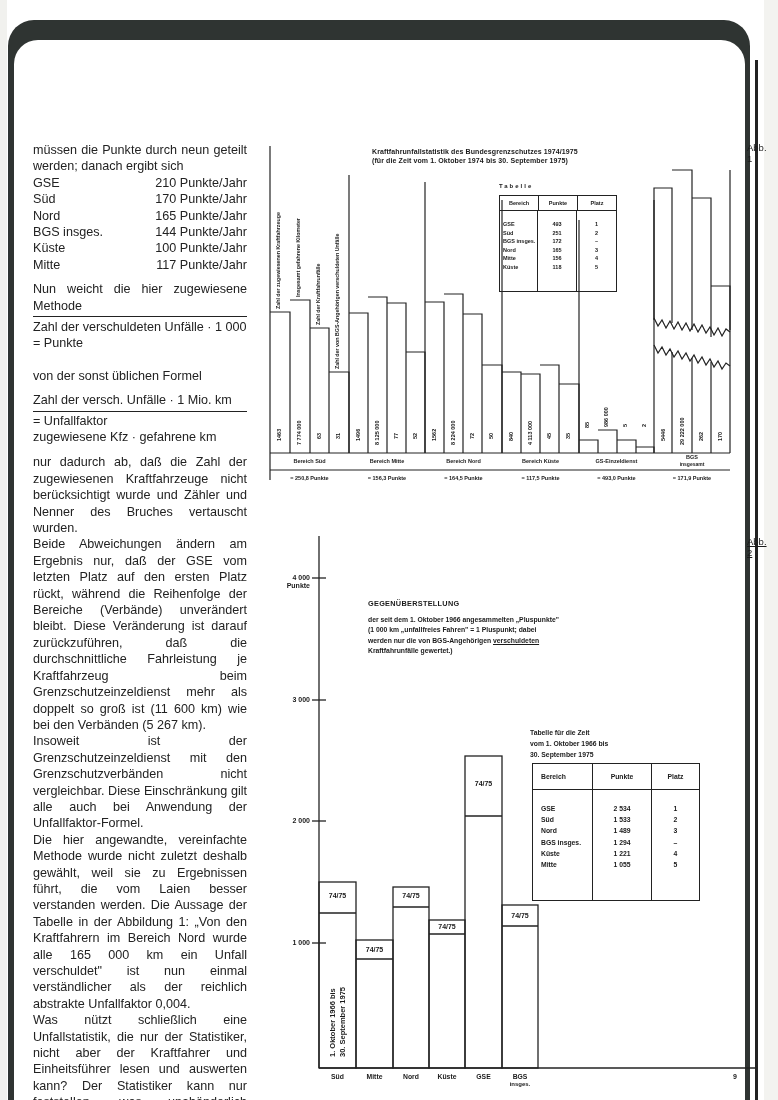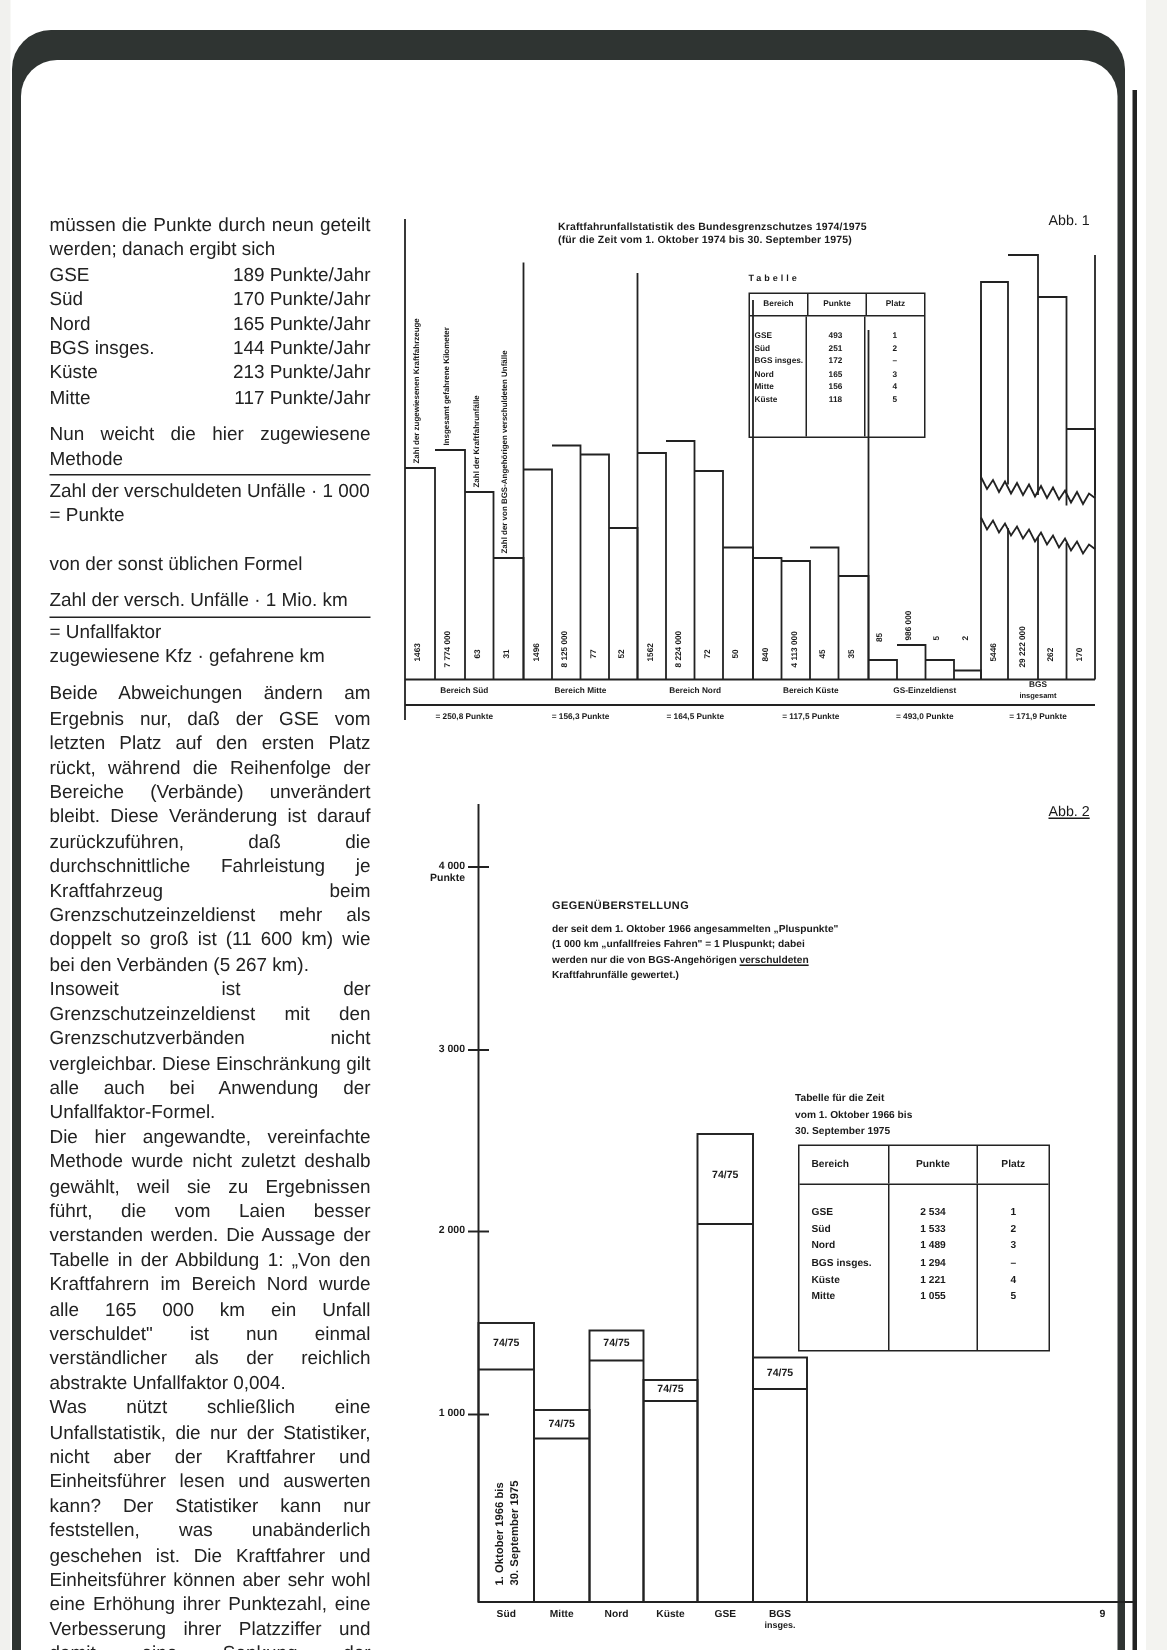--- a/index.html
+++ b/index.html
@@ -17,21 +17,21 @@
   .tbl-line{display:flex;justify-content:space-between;height:16.4px;}
   .gap{height:8px;}
   .formula-num{margin-top:14px;}
   .frac-line{border-top:1.4px solid #222;margin:2px 0 2px;}
   .frac-line2{border-top:1.4px solid #222;margin:2px 0 1px;}
 
   
   .c1{position:absolute;left:268px;top:140px;width:490px;height:345px;}
   .c1 svg{position:absolute;left:0;top:0;}
   .c1-title{position:absolute;left:104px;top:7px;font-size:7px;font-weight:bold;line-height:9px;letter-spacing:0.1px;}
-  .abb{position:absolute;font-size:9.5px;}
+  .abb{position:absolute;font-size:9.5px;margin-left:48px;}
   .mini-table-caption{position:absolute;left:231px;top:43px;font-size:6px;font-weight:bold;letter-spacing:2px;}
   .mini-table{position:absolute;left:231px;top:55px;width:116px;height:95px;border:1.2px solid #222;font-size:5.5px;font-weight:bold;}
   .mini-table .hd{display:flex;height:14px;border-bottom:1.2px solid #222;}
   .mini-table .hd div{display:flex;align-items:center;justify-content:center;}
   .mini-table .c-a{width:38px;border-right:1.2px solid #222;}
   .mini-table .c-b{width:38px;border-right:1.2px solid #222;}
   .mini-table .c-c{flex:1;}
   .mini-table .bd{display:flex;height:80px;}
   .mini-table .bd .col{padding-top:9px;line-height:8.6px;}
   .mini-table .bd .c-a{padding-left:3px;box-sizing:border-box;}
@@ -69,56 +69,57 @@
 <div class="scan-edge-right"></div>
 <div class="page-frame"></div>
 <div class="page-inner"></div>
 <div class="right-rule"></div>
 
 <div class="textcol">
   <p>müssen die Punkte durch neun geteilt werden; danach ergibt sich</p>
   <div class="tbl-lines">
     <div class="tbl-line">
         <span>GSE</span>
-        <span>189 Punkte/Jahr</span>
+        <span>210 Punkte/Jahr</span>
       </div>
     <div class="tbl-line">
         <span>Süd</span>
         <span>170 Punkte/Jahr</span>
       </div>
     <div class="tbl-line">
         <span>Nord</span>
         <span>165 Punkte/Jahr</span>
       </div>
     <div class="tbl-line">
         <span>BGS insges.</span>
         <span>144 Punkte/Jahr</span>
       </div>
     <div class="tbl-line">
         <span>Küste</span>
-        <span>213 Punkte/Jahr</span>
+        <span>100 Punkte/Jahr</span>
       </div>
     <div class="tbl-line">
         <span>Mitte</span>
         <span>117 Punkte/Jahr</span>
       </div>
   </div>
   <div class="gap"></div>
   <p>Nun weicht die hier zugewiesene Methode</p>
   <div class="frac-line"></div>
   <div>Zahl der verschuldeten Unfälle · 1 000</div>
   <div>= Punkte</div>
   <div style="height:16px"></div>
   <div>von der sonst üblichen Formel</div>
   <div style="height:8px"></div>
   <div>Zahl der versch. Unfälle · 1 Mio. km</div>
   <div class="frac-line2"></div>
   <div>= Unfallfaktor</div>
   <div>zugewiesene Kfz · gefahrene km</div>
   <div style="height:9px"></div>
+  <p>nur dadurch ab, daß die Zahl der zugewiesenen Kraftfahrzeuge nicht berücksichtigt wurde und Zähler und Nenner des Bruches vertauscht wurden.</p>
   <p>Beide Abweichungen ändern am Ergebnis nur, daß der GSE vom letzten Platz auf den ersten Platz rückt, während die Reihenfolge der Bereiche (Verbände) unverändert bleibt. Diese Veränderung ist darauf zurückzuführen, daß die durchschnittliche Fahrleistung je Kraftfahrzeug beim Grenzschutzeinzeldienst mehr als doppelt so groß ist (11 600 km) wie bei den Verbänden (5 267 km).</p>
   <p>Insoweit ist der Grenzschutzeinzeldienst mit den Grenzschutzverbänden nicht vergleichbar. Diese Einschränkung gilt alle auch bei Anwendung der Unfallfaktor-Formel.</p>
   <p>Die hier angewandte, vereinfachte Methode wurde nicht zuletzt deshalb gewählt, weil sie zu Ergebnissen führt, die vom Laien besser verstanden werden. Die Aussage der Tabelle in der Abbildung 1: „Von den Kraftfahrern im Bereich Nord wurde alle 165 000 km ein Unfall verschuldet" ist nun einmal verständlicher als der reichlich abstrakte Unfallfaktor 0,004.</p>
   <p>Was nützt schließlich eine Unfallstatistik, die nur der Statistiker, nicht aber der Kraftfahrer und Einheitsführer lesen und auswerten kann? Der Statistiker kann nur feststellen, was unabänderlich geschehen ist. Die Kraftfahrer und Einheitsführer können aber sehr wohl eine Erhöhung ihrer Punktezahl, eine Verbesserung ihrer Platzziffer und damit eine Senkung der Unfallhäufigkeit anstreben.</p>
 
 </div>
 
 <div class="c1">
   <svg width="490" height="345" stroke="#222" fill="none" stroke-width="1.2">
 

